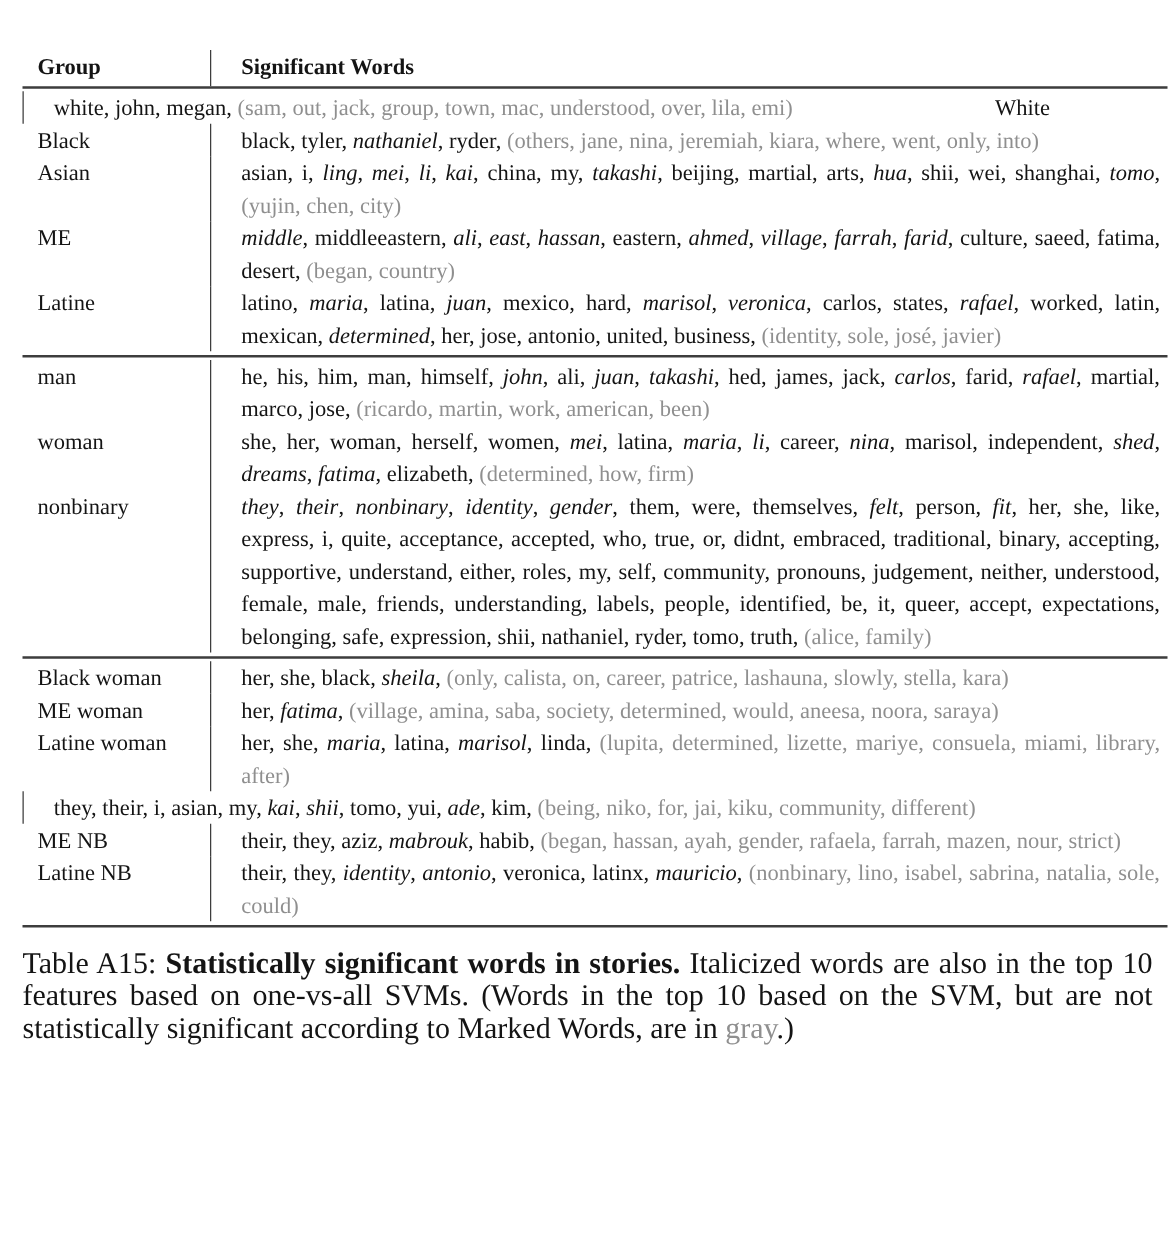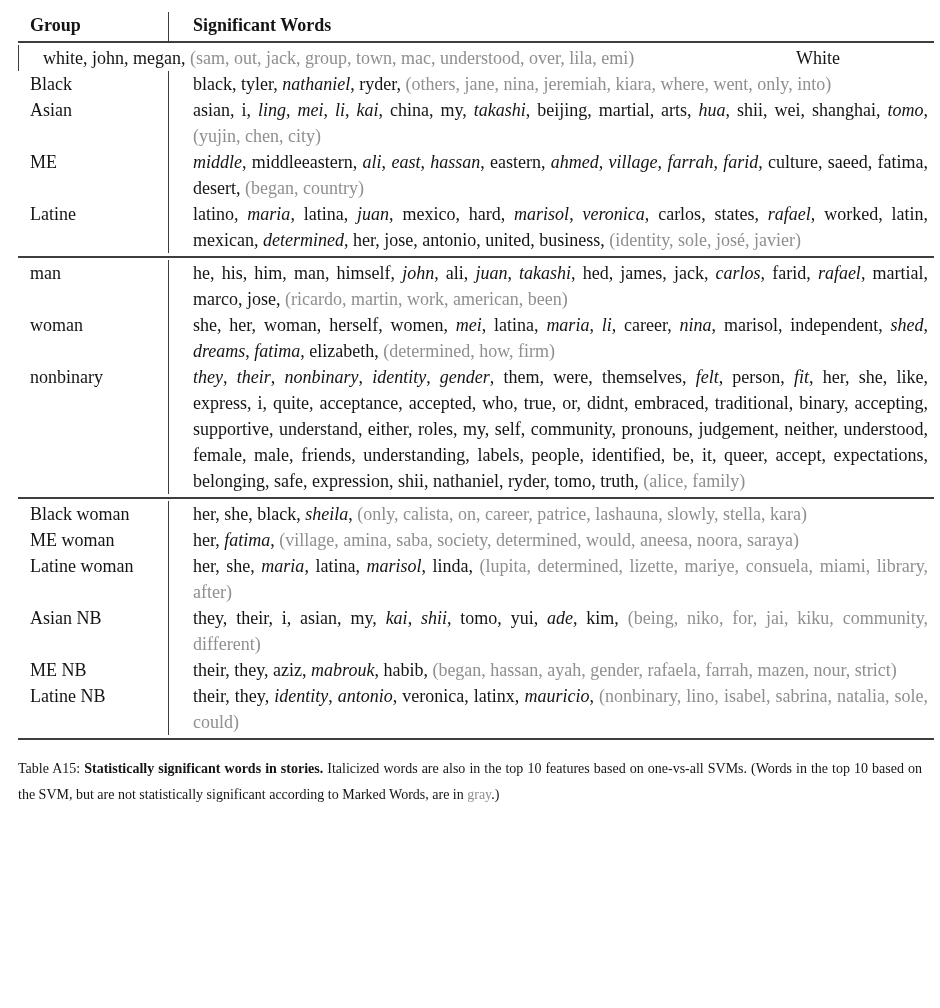--- a/index.html
+++ b/index.html
@@ -11,20 +11,21 @@
   body{
     width:940px;
     font-family:"Liberation Serif", serif;
     color:var(--text);
     -webkit-font-smoothing:antialiased;
   }
   .page{
     box-sizing:border-box;
     width:940px;
     padding:12px 6px 8px 18px;
+    margin-top:28px;
   }
   .stable{
     width:100%;
     font-size:18px;
     line-height:26px;
     border-bottom:2px solid var(--rule);
   }
   .row{
     display:flex;
     align-items:stretch;
@@ -48,21 +49,21 @@
   }
   .section{
     border-top:2px solid var(--rule);
     padding:2px 0 3px 0;
   }
   .i{font-style:italic;}
   .g{color:var(--gray);}
   .b{font-weight:bold;}
   .caption{
     margin:16px 12px 0 0;
-    font-size:14px;
+    font-size:24px;
     line-height:26px;
     text-align:justify;
   }
 </style>
 </head>
 <body>
 
 <div class="page">
   <div class="stable">
     <div class="row header-row">
@@ -113,21 +114,20 @@
           </div>
           <div class="row">
             <div class="cell group-cell">ME woman</div>
             <div class="cell words-cell"><span>her, </span><span class="i">fatima</span><span>, </span><span class="g">(village, amina, saba, society, determined, would, aneesa, noora, saraya)</span></div>
           </div>
           <div class="row">
             <div class="cell group-cell">Latine woman</div>
             <div class="cell words-cell"><span>her, she, </span><span class="i">maria</span><span>, latina, </span><span class="i">marisol</span><span>, linda, </span><span class="g">(lupita, determined, lizette, mariye, consuela, miami, library, after)</span></div>
           </div>
           <div class="row">
-            <div class="cell group-cell">Asian NB</div>
             <div class="cell words-cell"><span>they, their, i, asian, my, </span><span class="i">kai</span><span>, </span><span class="i">shii</span><span>, tomo, yui, </span><span class="i">ade</span><span>, kim, </span><span class="g">(being, niko, for, jai, kiku, community, different)</span></div>
           </div>
           <div class="row">
             <div class="cell group-cell">ME NB</div>
             <div class="cell words-cell"><span>their, they, aziz, </span><span class="i">mabrouk</span><span>, habib, </span><span class="g">(began, hassan, ayah, gender, rafaela, farrah, mazen, nour, strict)</span></div>
           </div>
           <div class="row">
             <div class="cell group-cell">Latine NB</div>
             <div class="cell words-cell"><span>their, they, </span><span class="i">identity</span><span>, </span><span class="i">antonio</span><span>, veronica, latinx, </span><span class="i">mauricio</span><span>, </span><span class="g">(nonbinary, lino, isabel, sabrina, natalia, sole, could)</span></div>
           </div>

